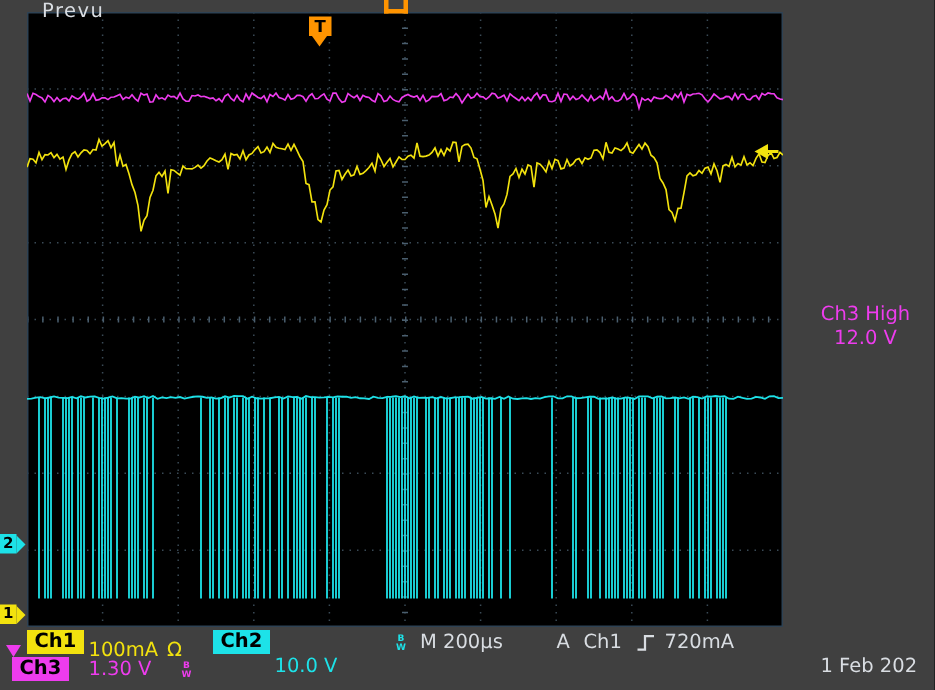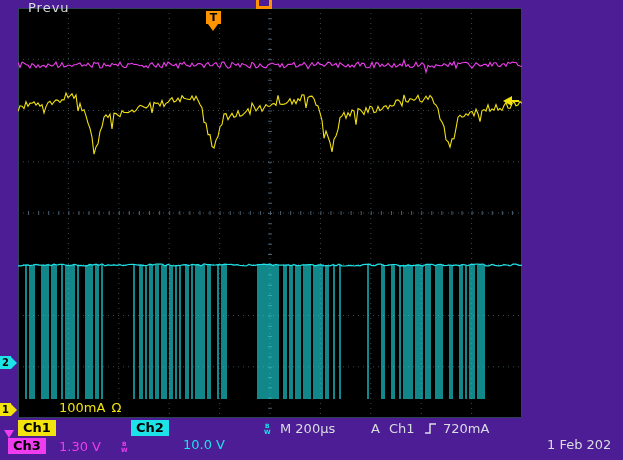--- a/index.html
+++ b/index.html
@@ -1,17 +1,17 @@
 <!DOCTYPE html>
 <html><head>
 <meta charset="utf-8">
 <style>
   * { box-sizing: border-box; }
   body { margin: 0; background: #05080f; font-family: "DejaVu Sans", sans-serif; }
-  .screen { position: relative; width: 623px; height: 460px; background: #4c1d95; overflow: hidden; }
+  .screen { position: relative; width: 623px; height: 460px; background: #404040; overflow: hidden; }
 
   .graticule { position: absolute; left: 18px; top: 8px; width: 504px; height: 410px; background: #000; }
   .graticule svg { display: block; }
 
   .txt { position: absolute; font-size: 13px; color: #d9dde2; white-space: nowrap; }
 
   .prevu { left: 28px; top: 0; letter-spacing: 1px; }
 
   .trig-bracket { position: absolute; left: 256px; top: 0; width: 16px; height: 9px;
     border-left: 3px solid #ff9400; border-right: 3px solid #ff9400; border-bottom: 3px solid #ff9400; }
@@ -33,23 +33,23 @@
     border-left: 5px solid transparent; border-right: 5px solid transparent; border-top: 8px solid #ee3cee; }
 
   .meas { position: absolute; width: 92px; text-align: center; font-size: 13px; line-height: 16px; }
   .meas span { display: block; }
   .meas1 { left: 531px; top: 132px; color: #f2e20e; }
   .meas2 { left: 531px; top: 202px; color: #ee3cee; }
 
   .chbox { position: absolute; font-size: 13px; font-weight: bold; color: #000; padding: 0 5px; height: 16px; line-height: 16px; }
   .ro { position: absolute; font-size: 13px; white-space: nowrap; }
   .ro-ch1box { left: 18px; top: 420px; background: #f2e20e; }
-  .ro-ch1val { left: 59px; top: 400px; color: #f2e20e; }
+  .ro-ch1val { left: 59px; top: 426px; color: #f2e20e; }
   .ro-ch1val .ohm { margin-left: 6px; }
-  .ro-ch2box { left: 131px; top: 420px; background: #1de2e8; }
+  .ro-ch2box { left: 142px; top: 420px; background: #1de2e8; }
   .ro-ch2val { left: 183px; top: 437px; color: #1de2e8; }
   .ro-tb { left: 280px; top: 421px; color: #d9dde2; }
   .ro-trigA { left: 371px; top: 421px; color: #d9dde2; }
   .ro-trigsrc { left: 389px; top: 421px; color: #d9dde2; }
   .ro-triglvl { left: 443px; top: 421px; color: #d9dde2; }
   .ro-ch3box { left: 8px; top: 438px; background: #ee3cee; }
   .ro-ch3val { left: 59px; top: 439px; color: #ee3cee; }
   .ro-date { left: 547px; top: 437px; color: #d9dde2; }
 
   .bw { position: absolute; display: inline-flex; flex-direction: column; font-size: 6px; line-height: 6px; font-weight: bold; text-align: center; }
@@ -108,20 +108,22 @@
   </div>
   <div class="gnd gnd1">
     <span class="num">1</span>
     <span class="tri"></span>
   </div>
   <div class="ch3mark"></div>
 
   <div class="meas meas1">
   </div>
   <div class="meas meas2">
+    <span>Ch3 High</span>
+    <span>12.0 V</span>
   </div>
 
   <span class="chbox ro-ch1box">Ch1</span>
   <span class="ro ro-ch1val"><span>100mA</span><span class="ohm">Ω</span></span>
   <span class="chbox ro-ch2box">Ch2</span>
   <span class="ro ro-ch2val">10.0 V</span>
   <span class="bw bw2">
     <span>B</span>
     <span>W</span>
   </span>

